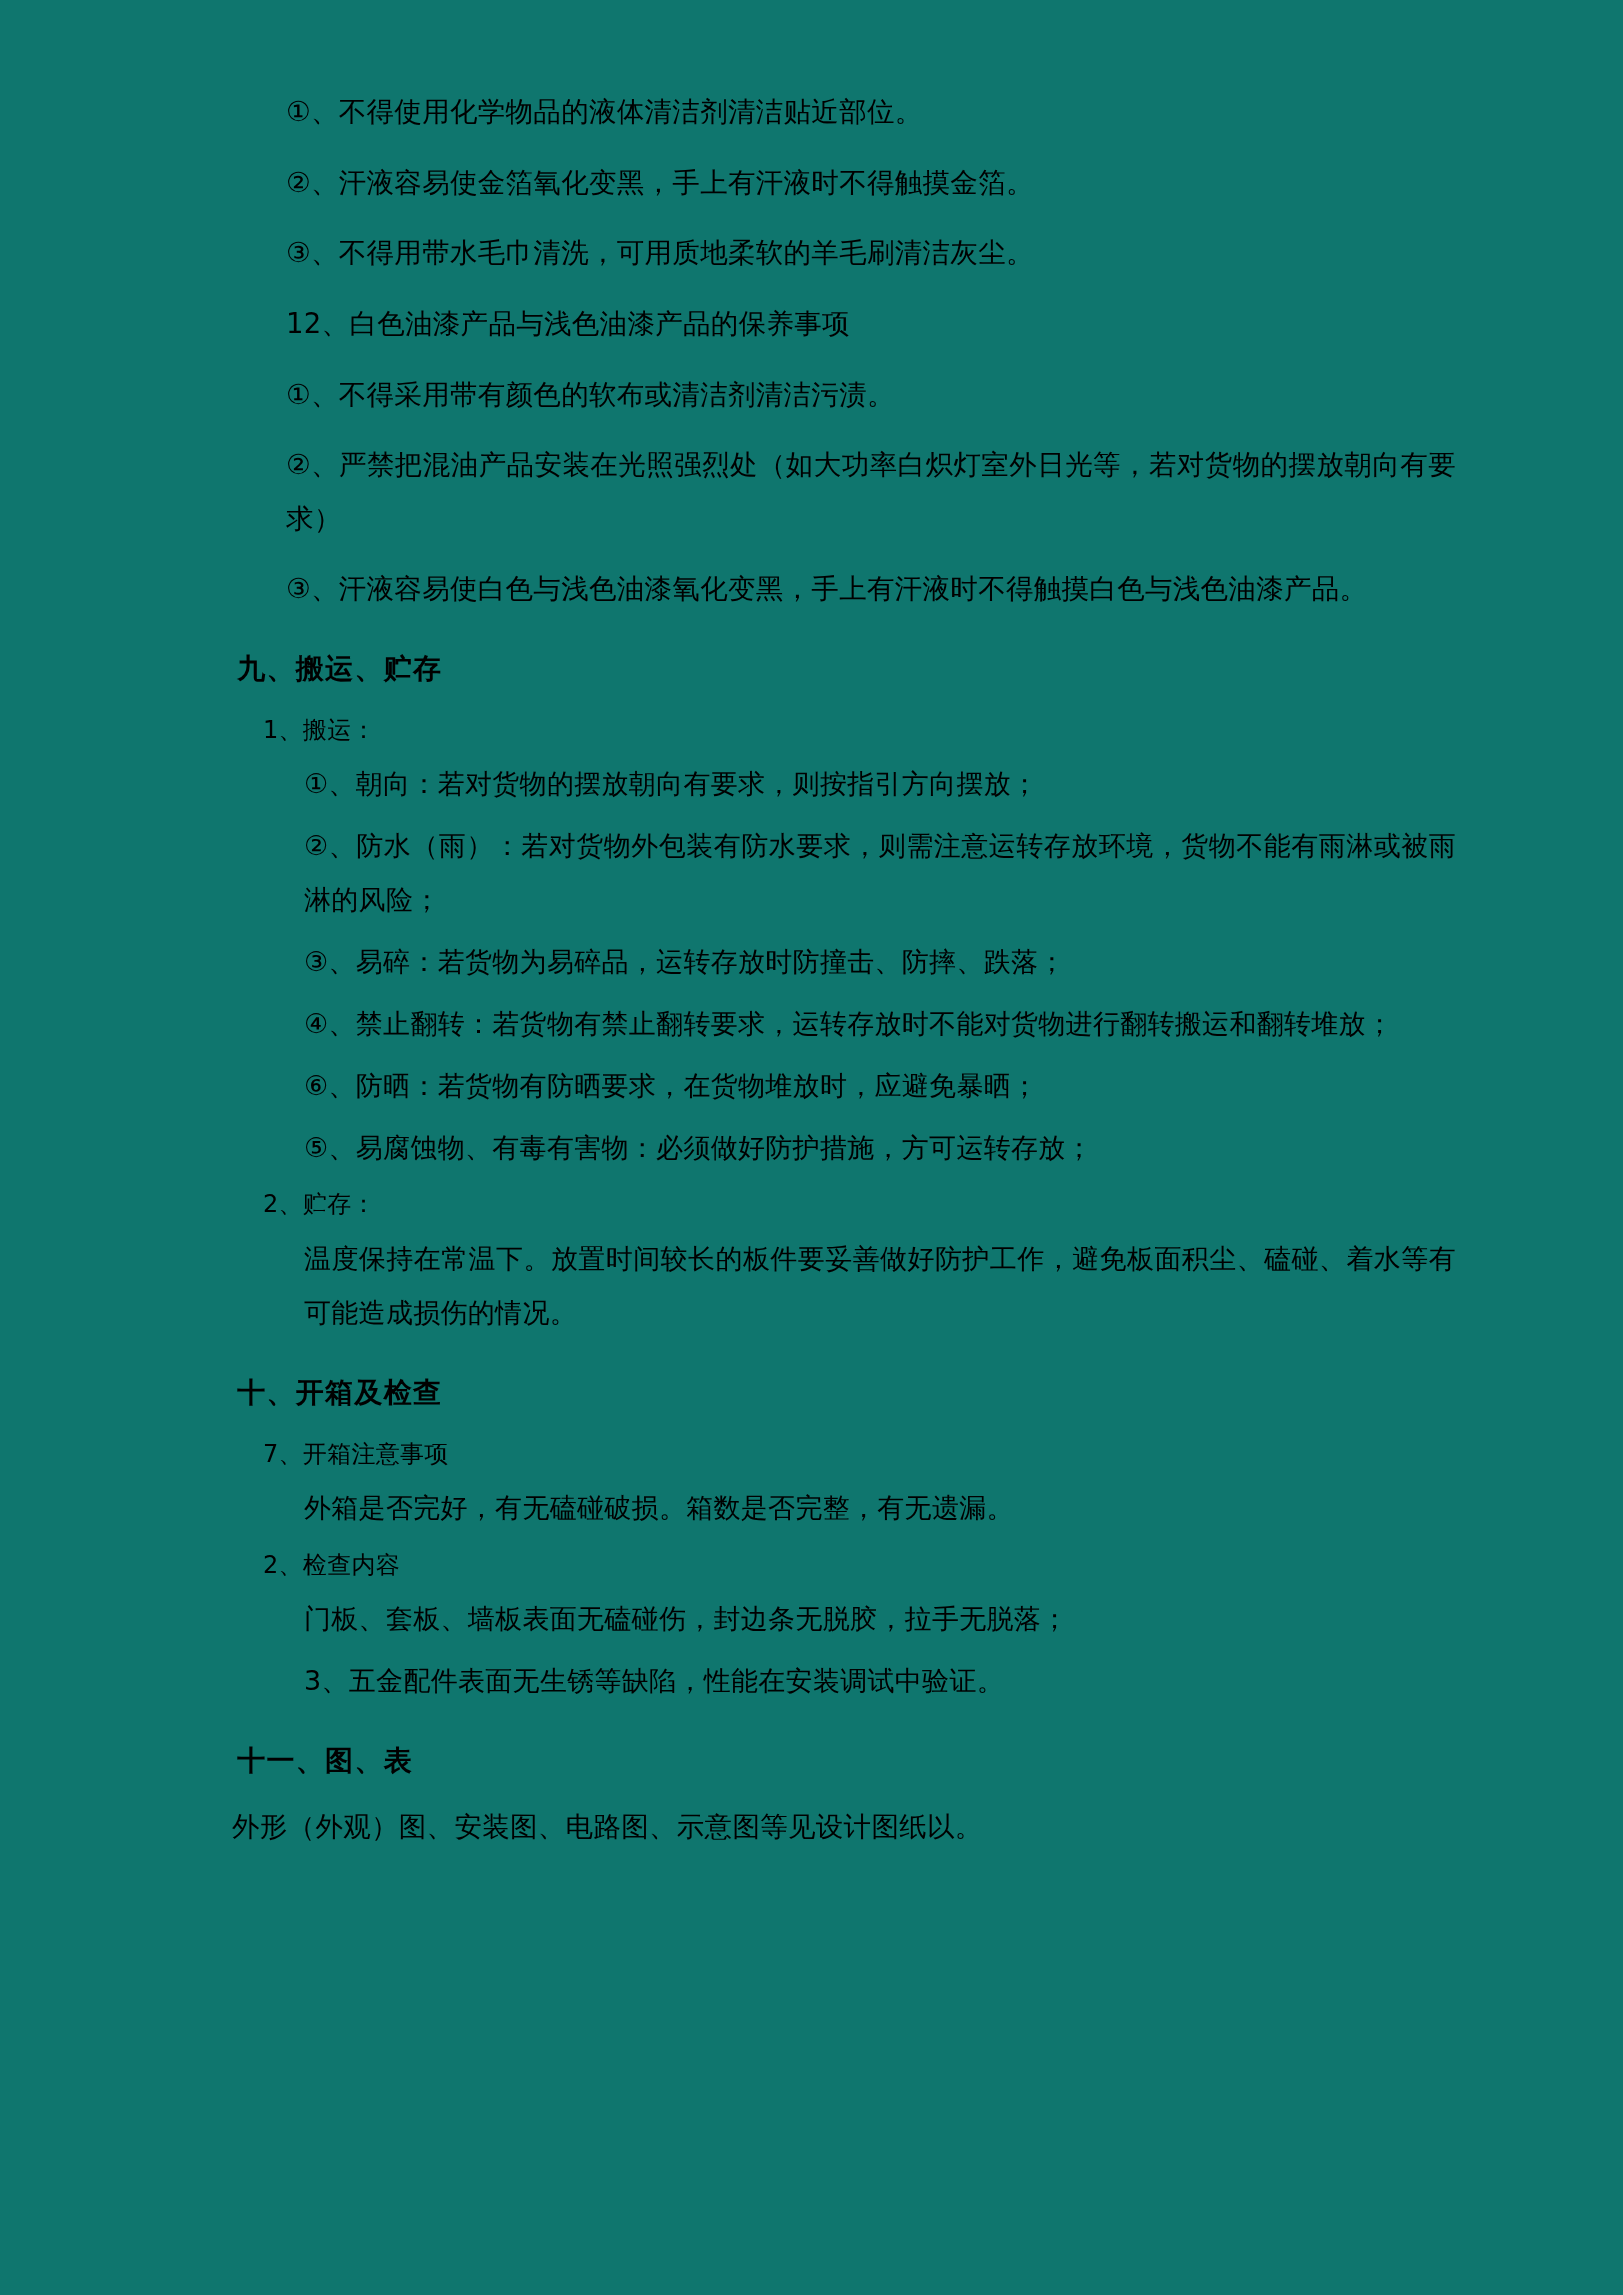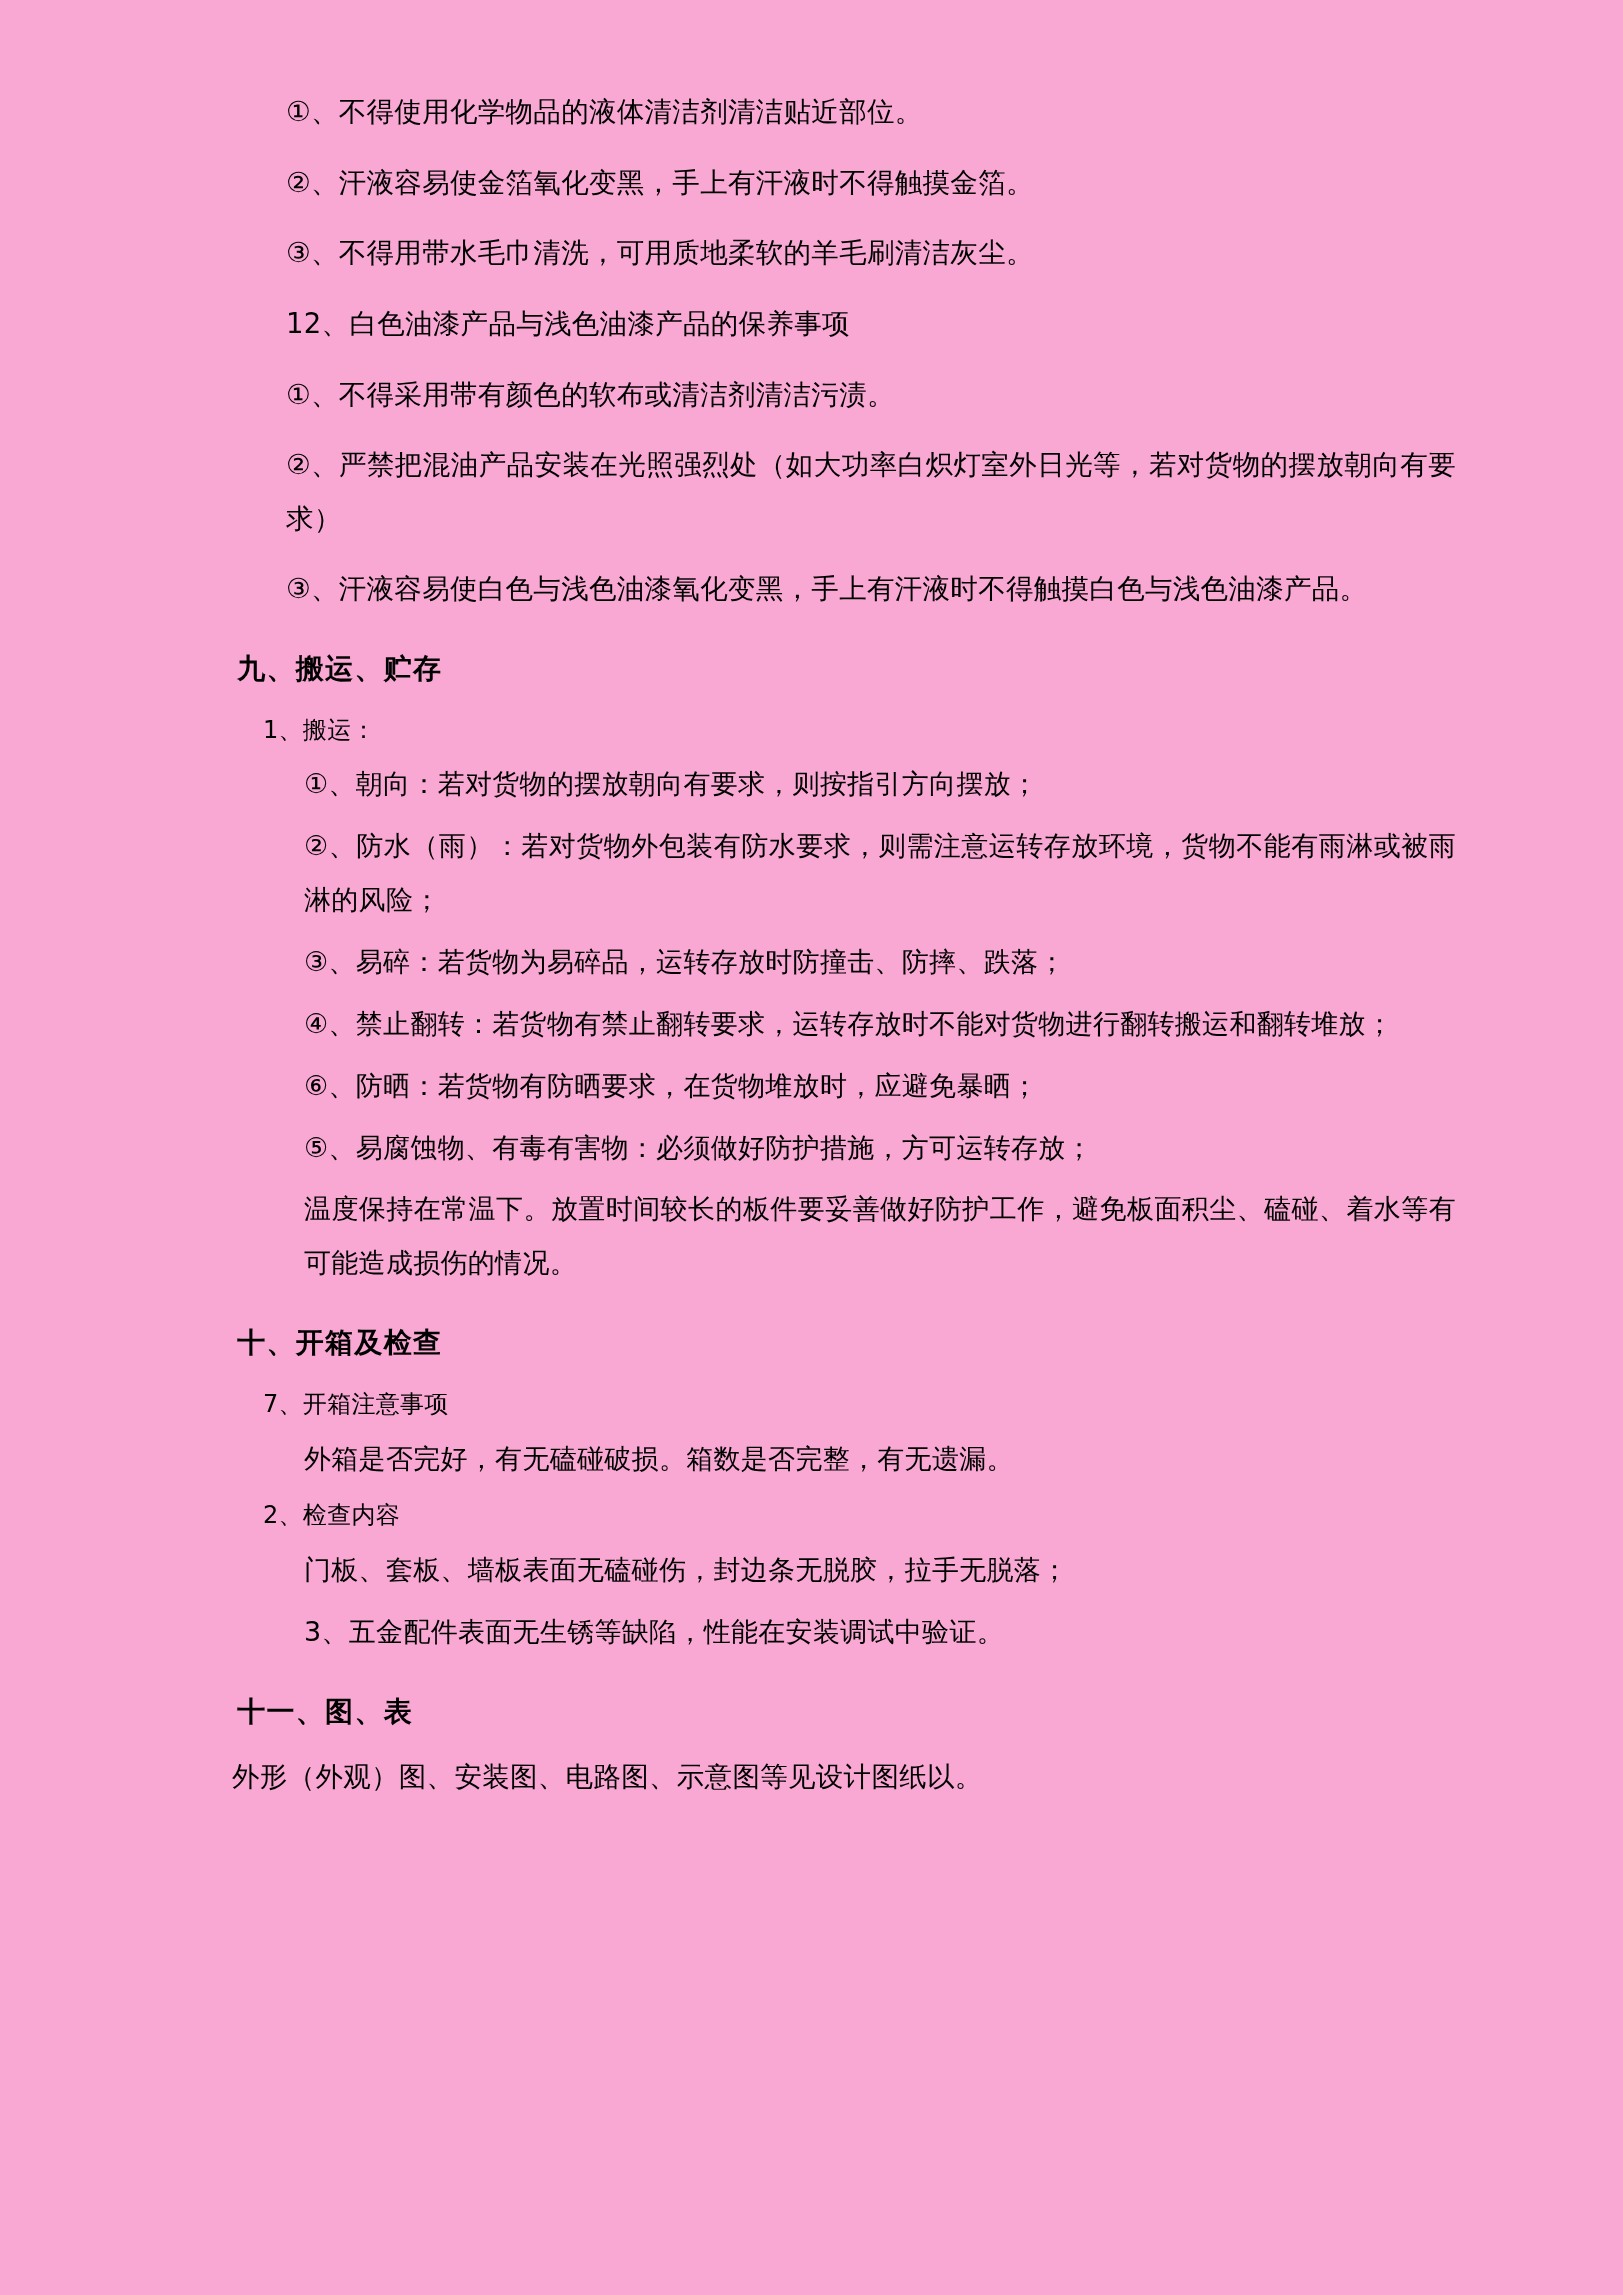--- a/index.html
+++ b/index.html
@@ -8,21 +8,21 @@
     background: #ffffff;
   }
   body {
     font-family: "DejaVu Sans", "Liberation Sans", sans-serif;
     color: #000000;
   }
   .page {
     position: relative;
     width: 1623px;
     height: 2295px;
-    background: #f9a8d4;
+    background: #0f766e;
     box-sizing: border-box;
     padding: 85px 167px 0 232px;
   }
   .doc {
     width: 100%;
   }
   
   .p {
     font-size: 27.5px;
     line-height: 1.95;
@@ -88,20 +88,21 @@
     <h2 class="section">九、搬运、贮存</h2>
 
     <p class="level1">1、搬运：</p>
     <p class="level2">①、朝向：若对货物的摆放朝向有要求，则按指引方向摆放；</p>
     <p class="level2">②、防水（雨）：若对货物外包装有防水要求，则需注意运转存放环境，货物不能有雨淋或被雨淋的风险；</p>
     <p class="level2">③、易碎：若货物为易碎品，运转存放时防撞击、防摔、跌落；</p>
     <p class="level2">④、禁止翻转：若货物有禁止翻转要求，运转存放时不能对货物进行翻转搬运和翻转堆放；</p>
     <p class="level2">⑥、防晒：若货物有防晒要求，在货物堆放时，应避免暴晒；</p>
     <p class="level2">⑤、易腐蚀物、有毒有害物：必须做好防护措施，方可运转存放；</p>
 
+    <p class="level1">2、贮存：</p>
     <p class="body-text">温度保持在常温下。放置时间较长的板件要妥善做好防护工作，避免板面积尘、磕碰、着水等有可能造成损伤的情况。</p>
 
     <h2 class="section">十、开箱及检查</h2>
 
     <p class="level1">7、开箱注意事项</p>
     <p class="body-text">外箱是否完好，有无磕碰破损。箱数是否完整，有无遗漏。</p>
     <p class="level1">2、检查内容</p>
     <p class="body-text">门板、套板、墙板表面无磕碰伤，封边条无脱胶，拉手无脱落；</p>
     <p class="level2">3、五金配件表面无生锈等缺陷，性能在安装调试中验证。</p>
 

